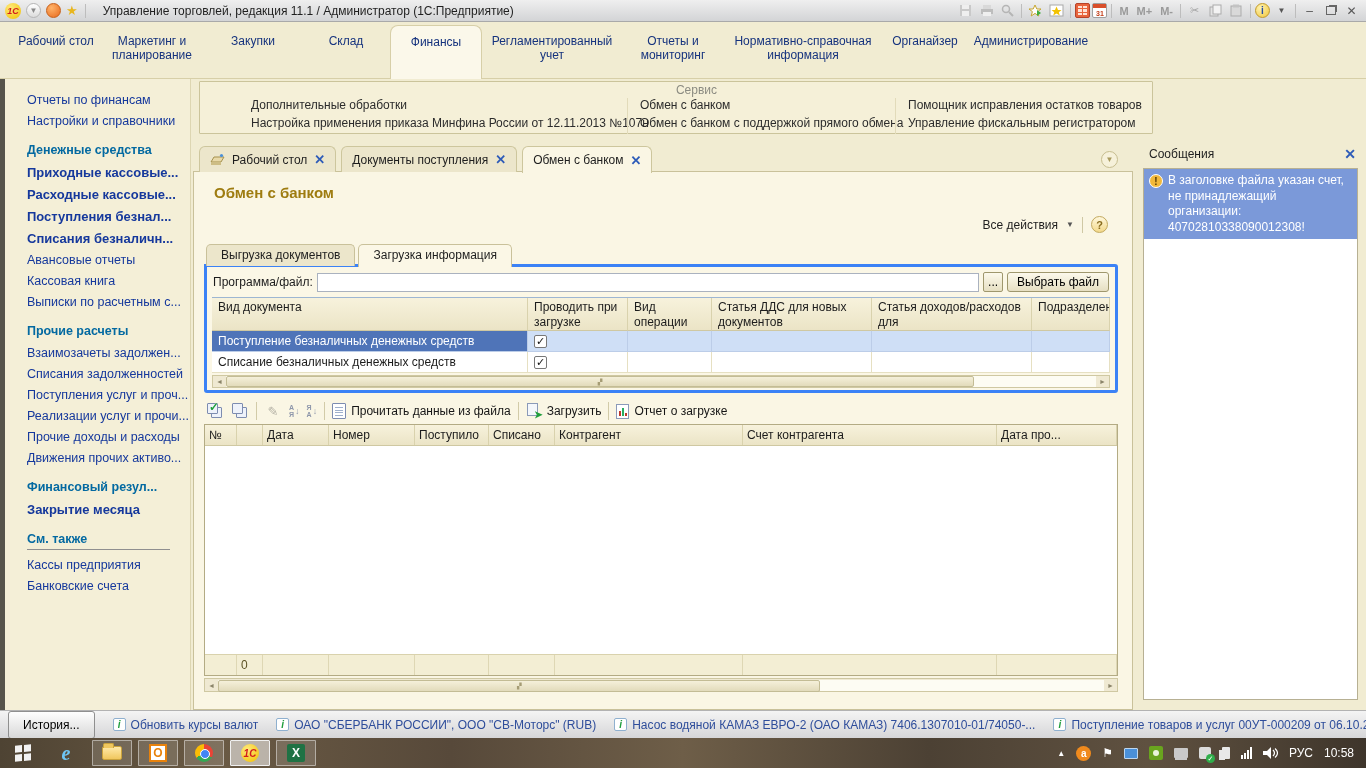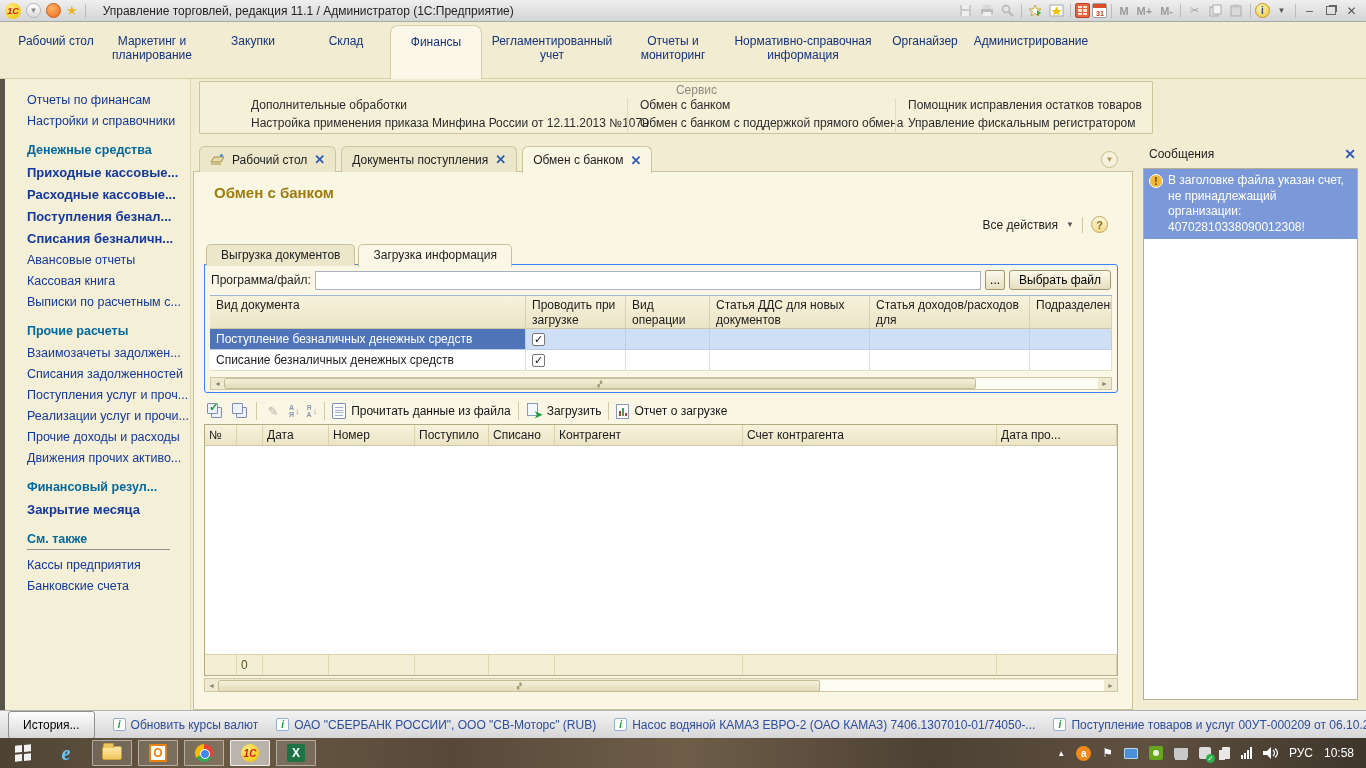--- a/index.html
+++ b/index.html
@@ -60,21 +60,21 @@
 
 .content{position:absolute;left:193px;top:171px;width:940px;height:539px;background:#faf6e4;border:1px solid #c9c19a;}
 .heading{position:absolute;left:20px;top:12px;font-size:15px;font-weight:bold;color:#9e7c10;}
 .actions{position:absolute;right:24px;top:44px;display:flex;align-items:center;gap:8px;color:#1e1e1e;}
 .dropcaret{font-size:8px;color:#555;}
 .asep{width:1px;height:16px;background:#cfc8a4;}
 .helpbtn{width:17px;height:17px;border-radius:50%;border:1px solid #c2a95e;background:linear-gradient(#fff8dd,#f3d98a);color:#8a6d1f;font-weight:bold;font-size:11px;display:flex;align-items:center;justify-content:center;}
 .subtabs{position:absolute;left:12px;top:72px;display:flex;gap:3px;z-index:2;}
 .stab{padding:3px 14px 4px;background:#ece6cb;border:1px solid #c9c19a;border-bottom:none;border-radius:5px 5px 0 0;color:#1e1e1e;cursor:pointer;}
 .stab.active{background:#fbf7e6;margin-bottom:-1px;}
-.groupbox{position:absolute;left:10px;top:92px;width:914px;height:129px;border:1px solid #3b82f6;background:#fbf7e6;border-radius:0 3px 3px 3px;}
+.groupbox{position:absolute;left:10px;top:92px;width:914px;height:129px;border:3px solid #3b82f6;background:#fbf7e6;border-radius:0 3px 3px 3px;}
 .filerow{display:flex;align-items:center;gap:4px;padding:5px 6px 4px 6px;}
 .fileinput{flex:1;height:19px;background:#fff;border:1px solid #aab2bf;position:relative;padding:0 4px;font:inherit;}
 .fileinput::after{content:"";position:absolute;left:1px;right:1px;bottom:1px;height:1px;background-image:repeating-linear-gradient(90deg,#c80000 0 2px,transparent 2px 4px);}
 .btn{height:20px;border:1px solid #9f976d;border-radius:3px;background:linear-gradient(#fcf9ec,#e6dfc2);font:inherit;padding:0 9px;cursor:pointer;}
 .dots{padding:0 4px;border-radius:2px;}
 
 
 .sthead{display:flex;margin:1px 5px 0 5px;border-top:1px solid #9db6d2;}
 .sth{background:linear-gradient(#f7f2dc,#ebe4c6);border-right:1px solid #d9d2ad;border-bottom:1px solid #cfc8a2;padding:2px 6px;height:33px;overflow:hidden;line-height:1.25;}
 .strow{display:flex;margin:0 5px;height:21px;background:#fff;}

